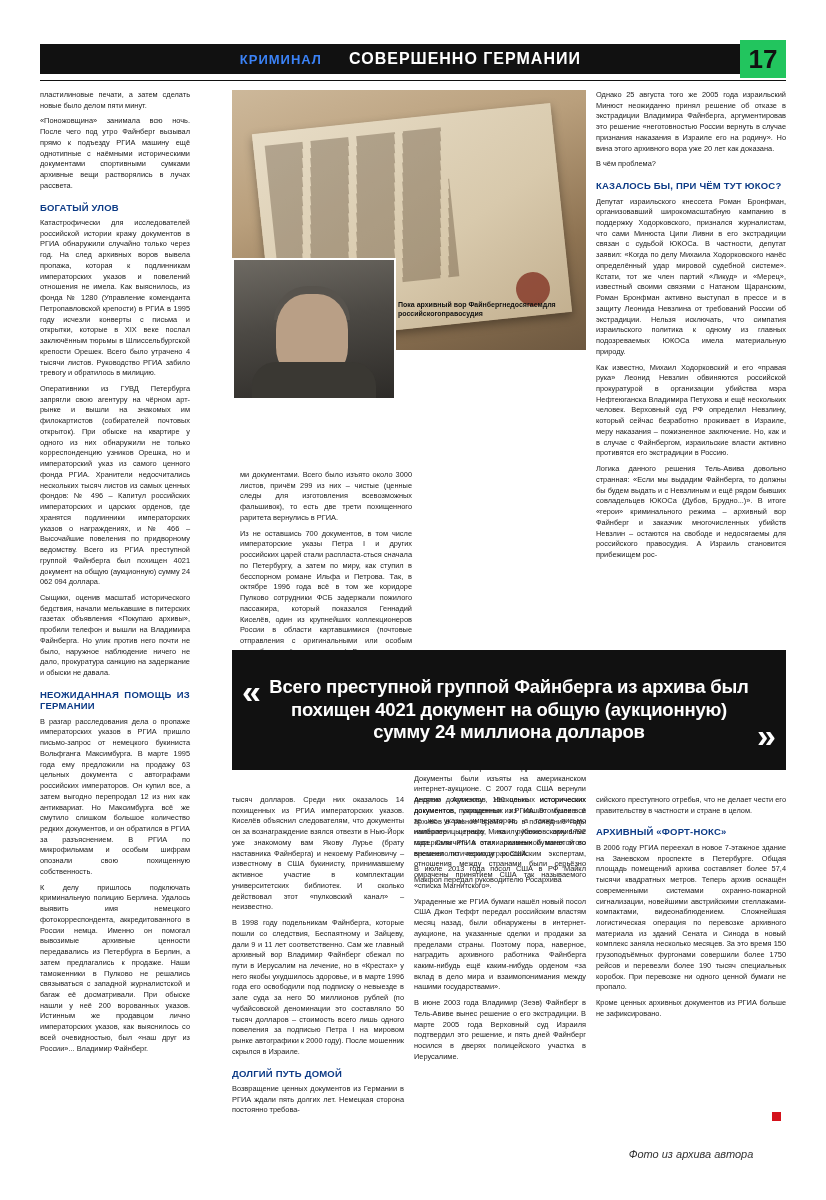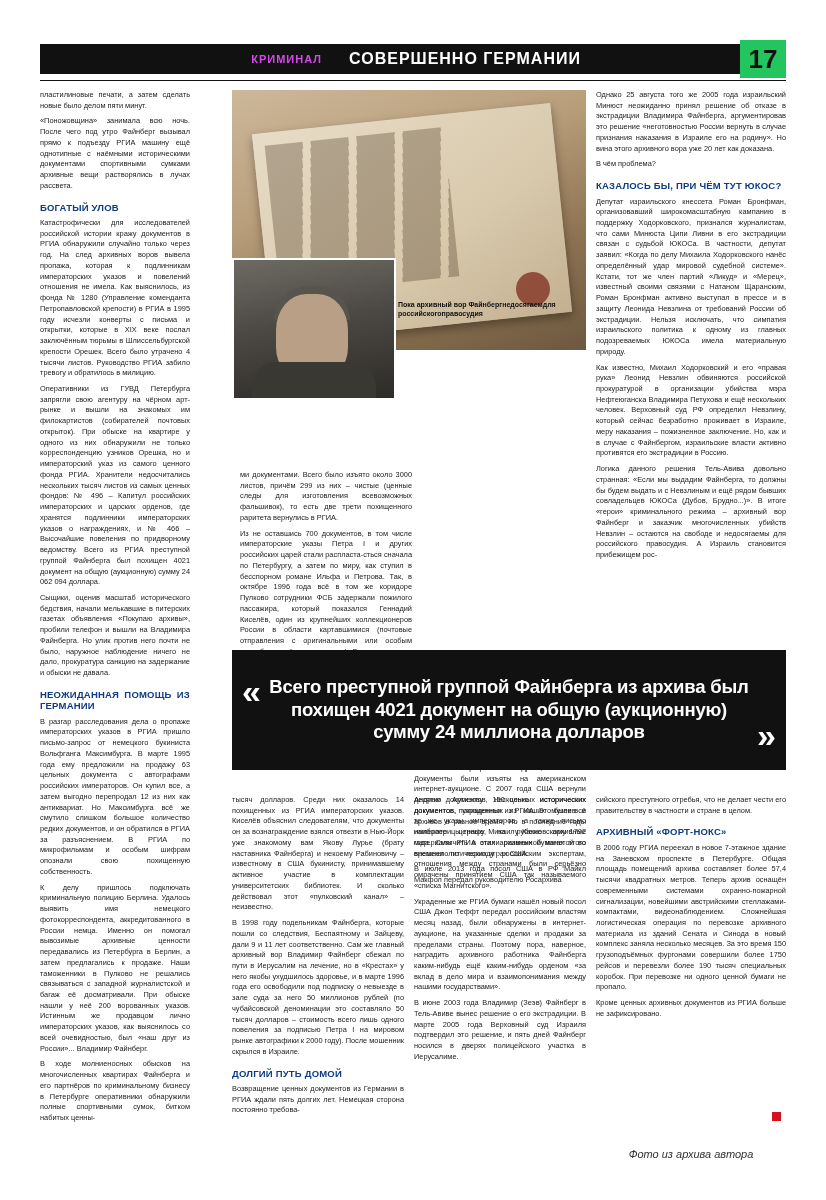--- a/index.html
+++ b/index.html
@@ -17,22 +17,22 @@
     padding:0;
   }
   
   .masthead{
     position:absolute;top:44px;left:40px;width:746px;height:30px;
     background:#111;
     display:flex;align-items:center;
   }
   .masthead .rubric{
     flex:0 0 300px;
-    color:#d946ef;
-    font-size:11px;letter-spacing:1px;font-weight:bold;
+    color:#3b82f6;
+    font-size:13px;letter-spacing:1px;font-weight:bold;
     text-align:right;padding-right:18px;box-sizing:border-box;padding-left:20px;
   }
   .masthead .brand{
     flex:0 0 250px;
     color:#ffffff;font-weight:bold;font-size:16px;letter-spacing:1px;
     display:flex;align-items:center;justify-content:center;gap:6px;
     white-space:nowrap;
   }
   .masthead .issue{
     flex:1;color:#ffffff;font-size:9px;text-align:center;line-height:1.5;
@@ -164,21 +164,20 @@
   <div class="col c1">
     <p>пластилиновые печати, а затем сделать новые было делом пяти минут.</p>
     <p>«Поножовщина» занимала всю ночь. После чего под утро Файнберг вызывал прямо к подъезду РГИА машину ещё однотипные с наёмными историческими документами спортивными сумками архивные вещи растворялись в лучах рассвета.</p>
     <h3>БОГАТЫЙ УЛОВ</h3>
     <p>Катастрофически для исследователей российской истории кражу документов в РГИА обнаружили случайно только через год. На след архивных воров вывела пропажа, которая к подлинникам императорских указов и повелений отношения не имела. Как выяснилось, из фонда № 1280 (Управление коменданта Петропавловской крепости) в РГИА в 1995 году исчезли конверты с письма и открытки, которые в XIX веке послал заключённым тюрьмы в Шлиссельбургской крепости Орешек. Всего было утрачено 4 тысячи листов. Руководство РГИА забило тревогу и обратилось в милицию.</p>
     <p>Оперативники из ГУВД Петербурга запрягли свою агентуру на чёрном арт-рынке и вышли на знакомых им филокартистов (собирателей почтовых открыток). При обыске на квартире у одного из них обнаружили не только корреспонденцию узников Орешка, но и императорский указ из самого ценного фонда РГИА. Хранители недосчитались нескольких тысяч листов из самых ценных фондов: № 496 – Капитул российских императорских и царских орденов, где хранятся подлинники императорских указов о награждениях, и № 466 – Высочайшие повеления по придворному ведомству. Всего из РГИА преступной группой Файнберга был похищен 4021 документ на общую (аукционную) сумму 24 062 094 доллара.</p>
     <p>Сыщики, оценив масштаб исторического бедствия, начали мелькавшие в питерских газетах объявления «Покупаю архивы», пробили телефон и вышли на Владимира Файнберга. Но улик против него почти не было, наружное наблюдение ничего не дало, прокуратура санкцию на задержание и обыски не давала.</p>
     <h3>НЕОЖИДАННАЯ ПОМОЩЬ ИЗ ГЕРМАНИИ</h3>
     <p>В разгар расследования дела о пропаже императорских указов в РГИА пришло письмо-запрос от немецкого букиниста Вольфганга Максимбурга. В марте 1995 года ему предложили на продажу 63 цельных документа с автографами российских императоров. Он купил все, а затем выгодно перепродал 12 из них как антиквариат. Но Максимбурга всё же смутило слишком большое количество редких документов, и он обратился в РГИА за разъяснением. В РГИА по микрофильмам и особым шифрам опознали свою похищенную собственность.</p>
     <p>К делу пришлось подключать криминальную полицию Берлина. Удалось выявить имя немецкого фотокорреспондента, аккредитованного в России немца. Именно он помогал вывозимые архивные ценности передавались из Петербурга в Берлин, а затем предлагались к продаже. Наши таможенники в Пулково не решались связываться с западной журналистской и багаж её досматривали. При обыске нашли у неё 200 ворованных указов. Истинным же продавцом лично императорских указов, как выяснилось со всей очевидностью, был «наш друг из России»... Владимир Файнберг.</p>
-    <p>В ходе молниеносных обысков на многочисленных квартирах Файнберга и его партнёров по криминальному бизнесу в Петербурге оперативники обнаружили полные спортивными сумок, битком набитых ценны-</p>
   </div>
 
   <div class="col c2">
     <p>ми документами. Всего было изъято около 3000 листов, причём 299 из них – чистые (ценные следы для изготовления всевозможных фальшивок), то есть две трети похищенного раритета вернулись в РГИА.</p>
     <p>Из не оставшись 700 документов, в том числе императорские указы Петра I и других российских царей стали распласта-сться сначала по Петербургу, а затем по миру, как ступил в бесспорном романе Ильфа и Петрова. Так, в октябре 1996 года всё в том же коридоре Пулково сотрудники ФСБ задержали пожилого пассажира, который показался Геннадий Киселёв, один из крупнейших коллекционеров России в области картавшимися (почтовые отправления с оригинальными или особым способом гашёными марками). В его чемоданах обнаружили 263 контрабандных предмета искусства на общую сумму более 200</p>
   </div>
 
   <div class="col c3">
     <p>ладить доказательства прав на новой власти в Кремле.</p>
     <p>Пропавшие документы возвращали в РГИА и из Франции, но последняя их масса обнаруживалась в США. В июле 2007 года посол США в Москве Уильям Бернс передал российским властям 82 исторических документа, похищенных из РГИА и наших военных архивов. Из них – автографы Александра I, Николая II. Документы были изъяты на американском интернет-аукционе. С 2007 года США вернули десятки документов, 150 ценных исторических документов, украденных из наших музеев и архивов в разное время. Но в последние годы наиболее ценные, на рубеже архивные материалы РГИА стали разменной монетой во внешнеполитических играх США.</p>

